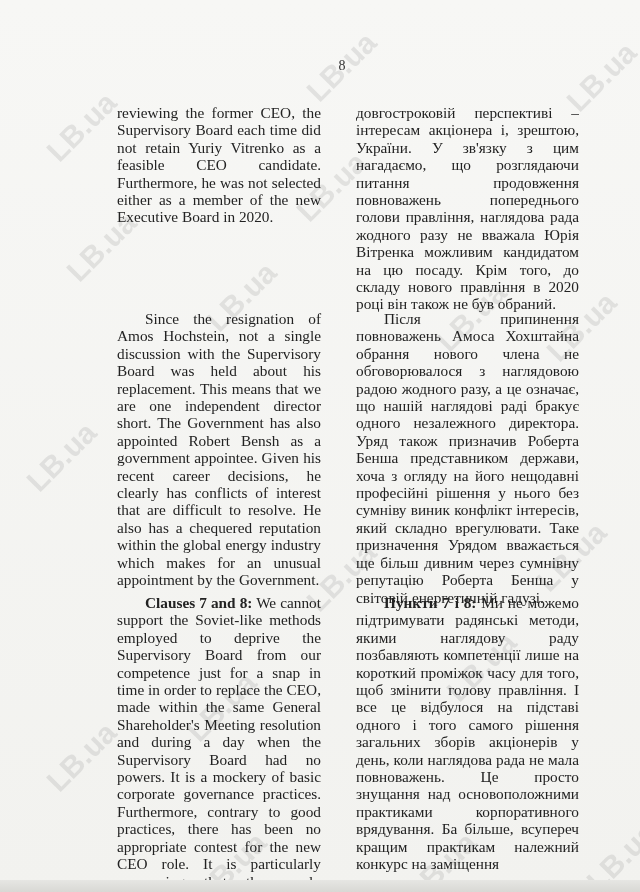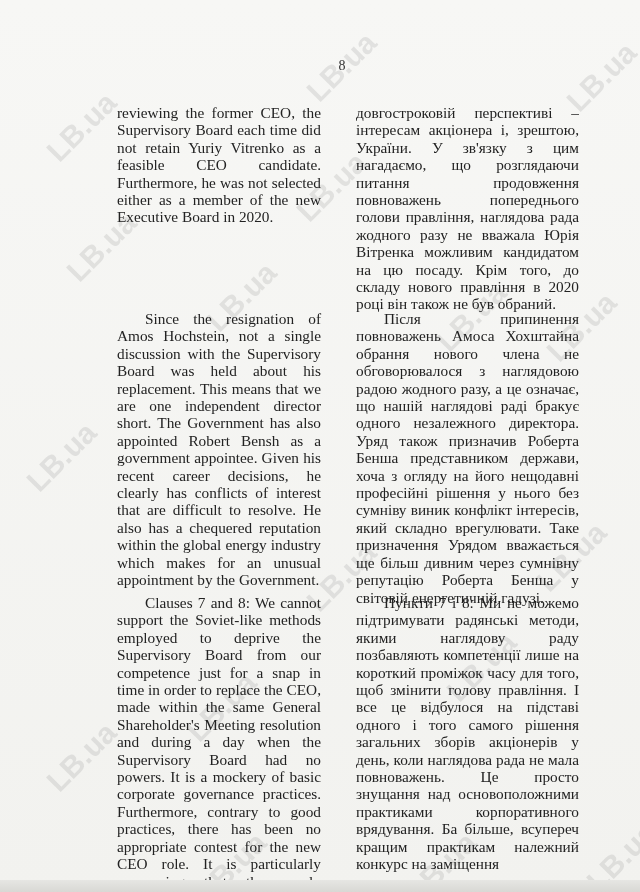--- a/index.html
+++ b/index.html
@@ -20,21 +20,21 @@
     padding-left: 44px; box-sizing: border-box;
   }
   .col {
     position: absolute; text-align: justify;
     font-size: 15.3px; line-height: 17.4px;
   }
   .col p { margin: 16px; }
   .col-en { left: 101px; width: 236px; }
   .col-ua { left: 340px; width: 255px; }
   .indent { text-indent: 28px; }
-  .b { font-weight: normal; }
+  .b { font-weight: bold; }
   .blk1 { top: 88px; }
   .blk2 { top: 294px; }
   .blk3 { top: 578px; }
   .wm {
     position: absolute; font-family: "Liberation Sans", sans-serif;
     font-size: 30px; font-weight: bold; color: rgba(150,150,150,0.22);
     transform: rotate(-45deg); white-space: nowrap; pointer-events: none;
   }
   .bottom-shadow {
     position: absolute; left: 0; top: 880px; width: 640px; height: 12px;

